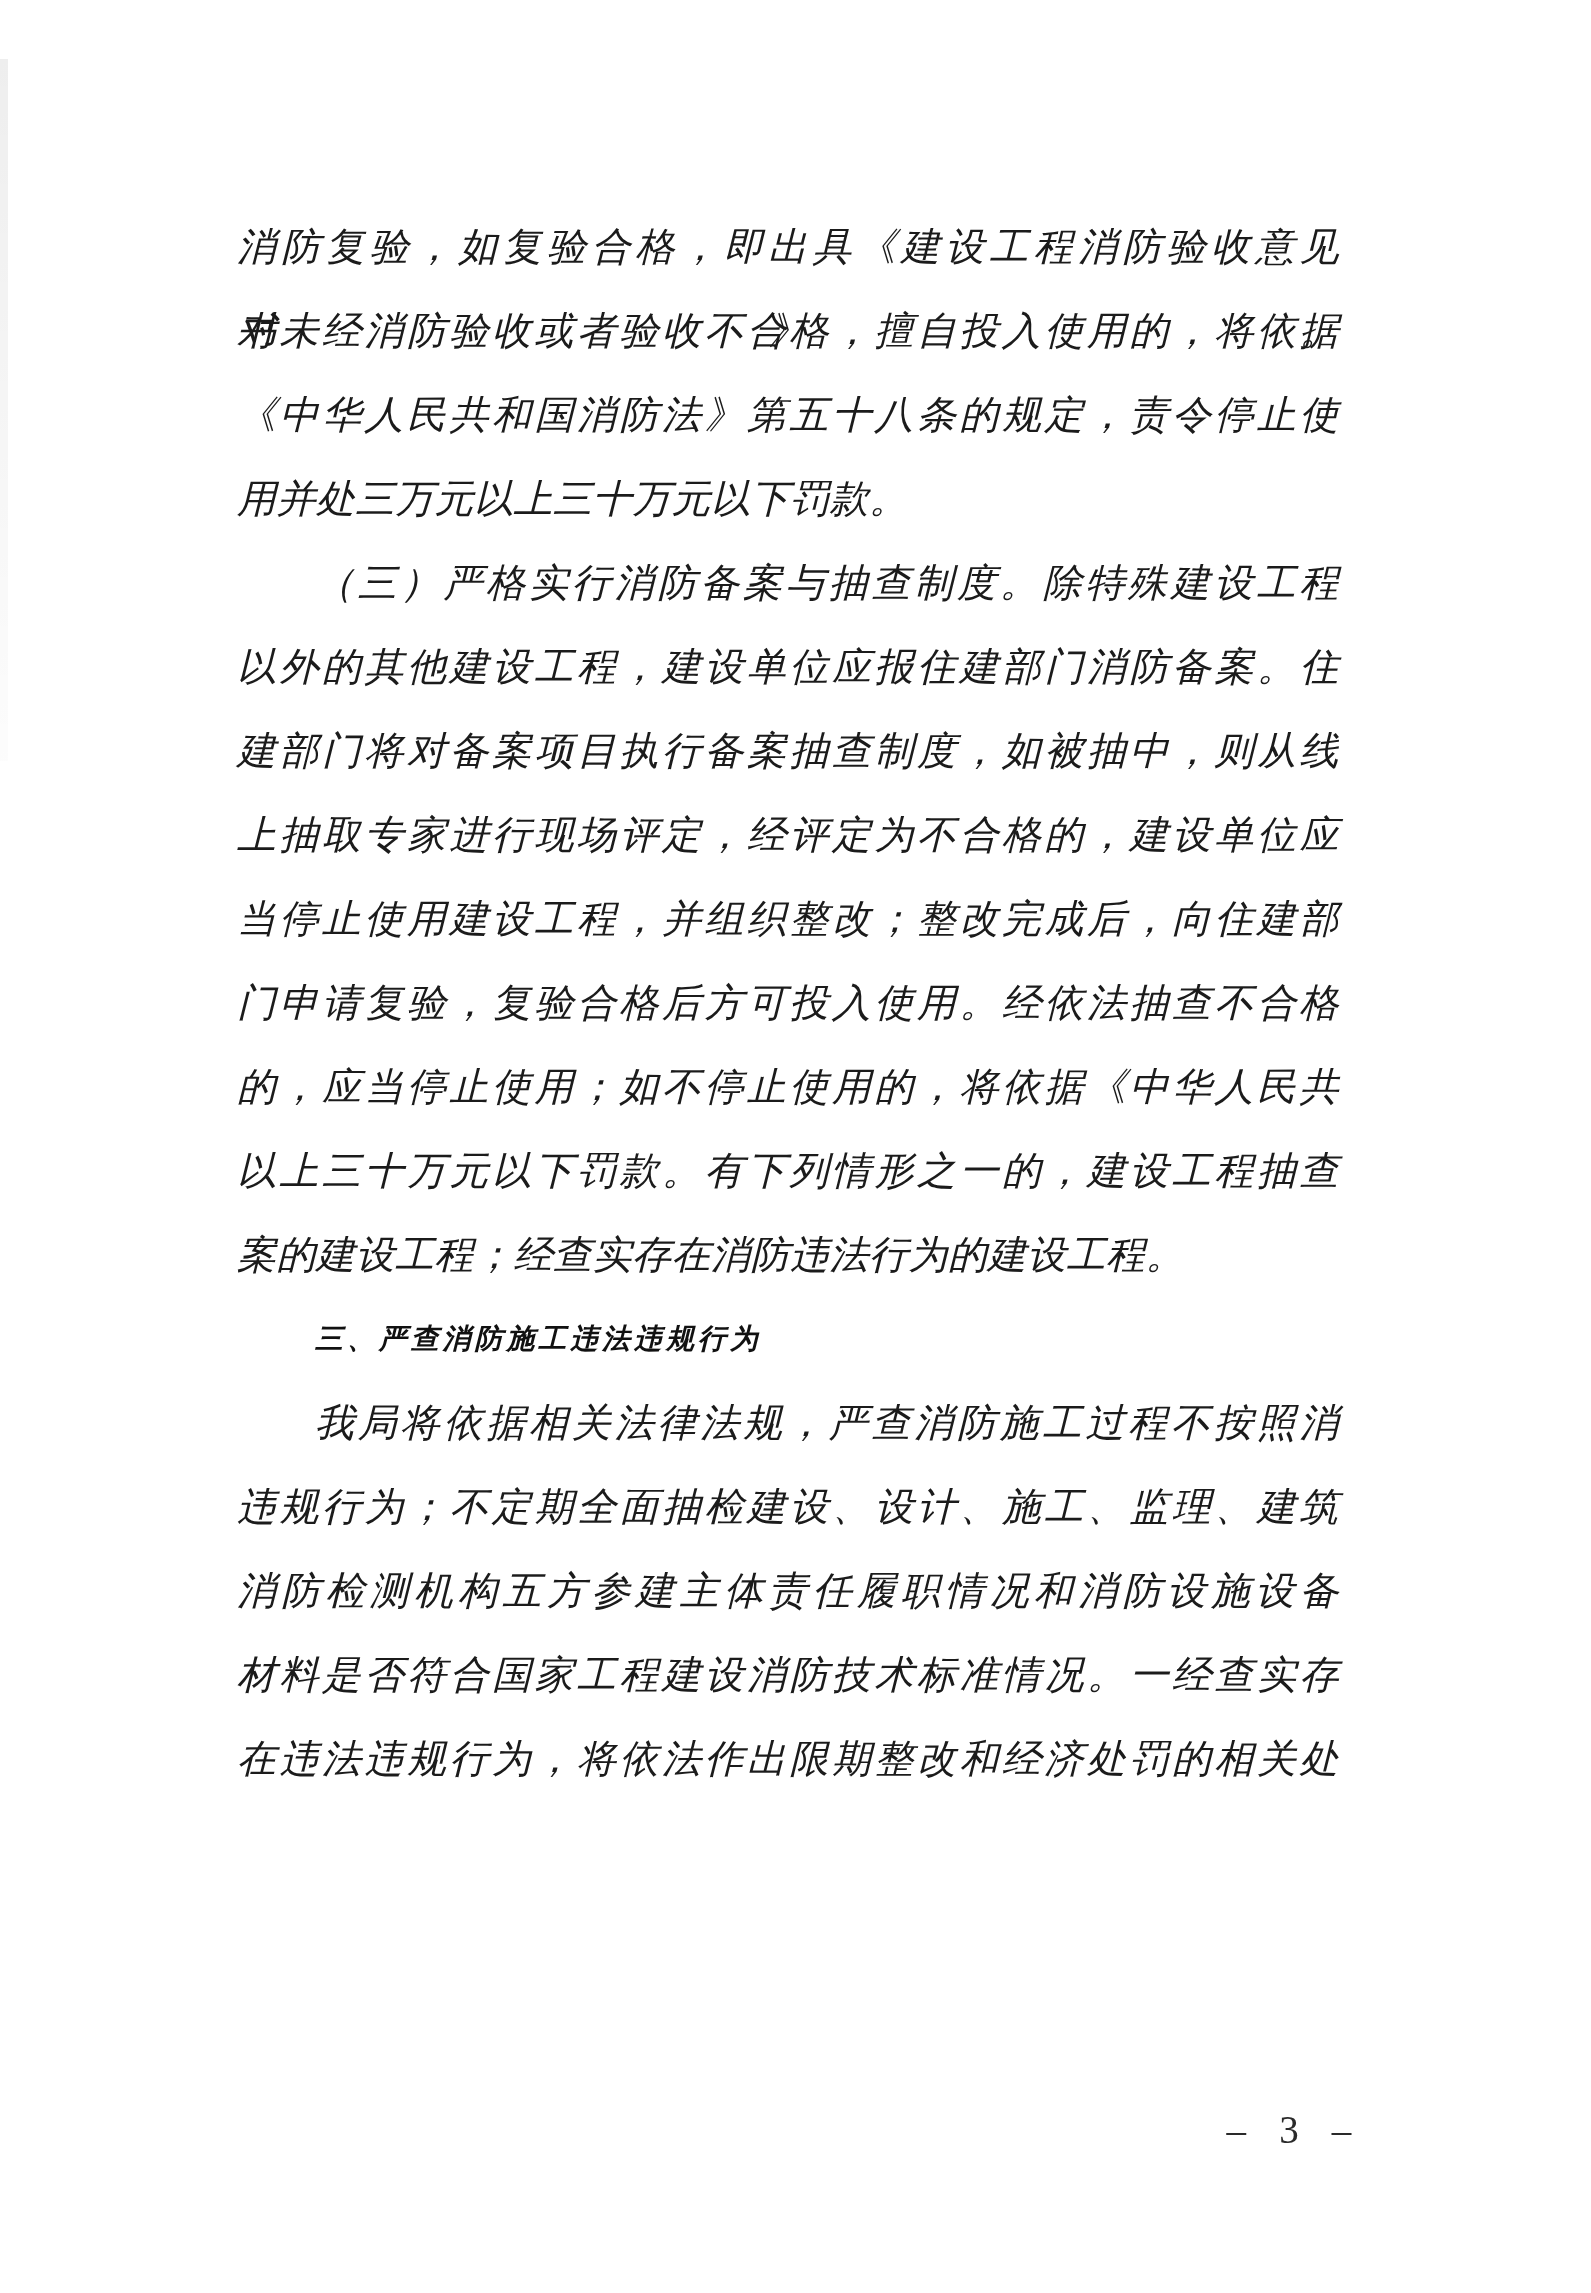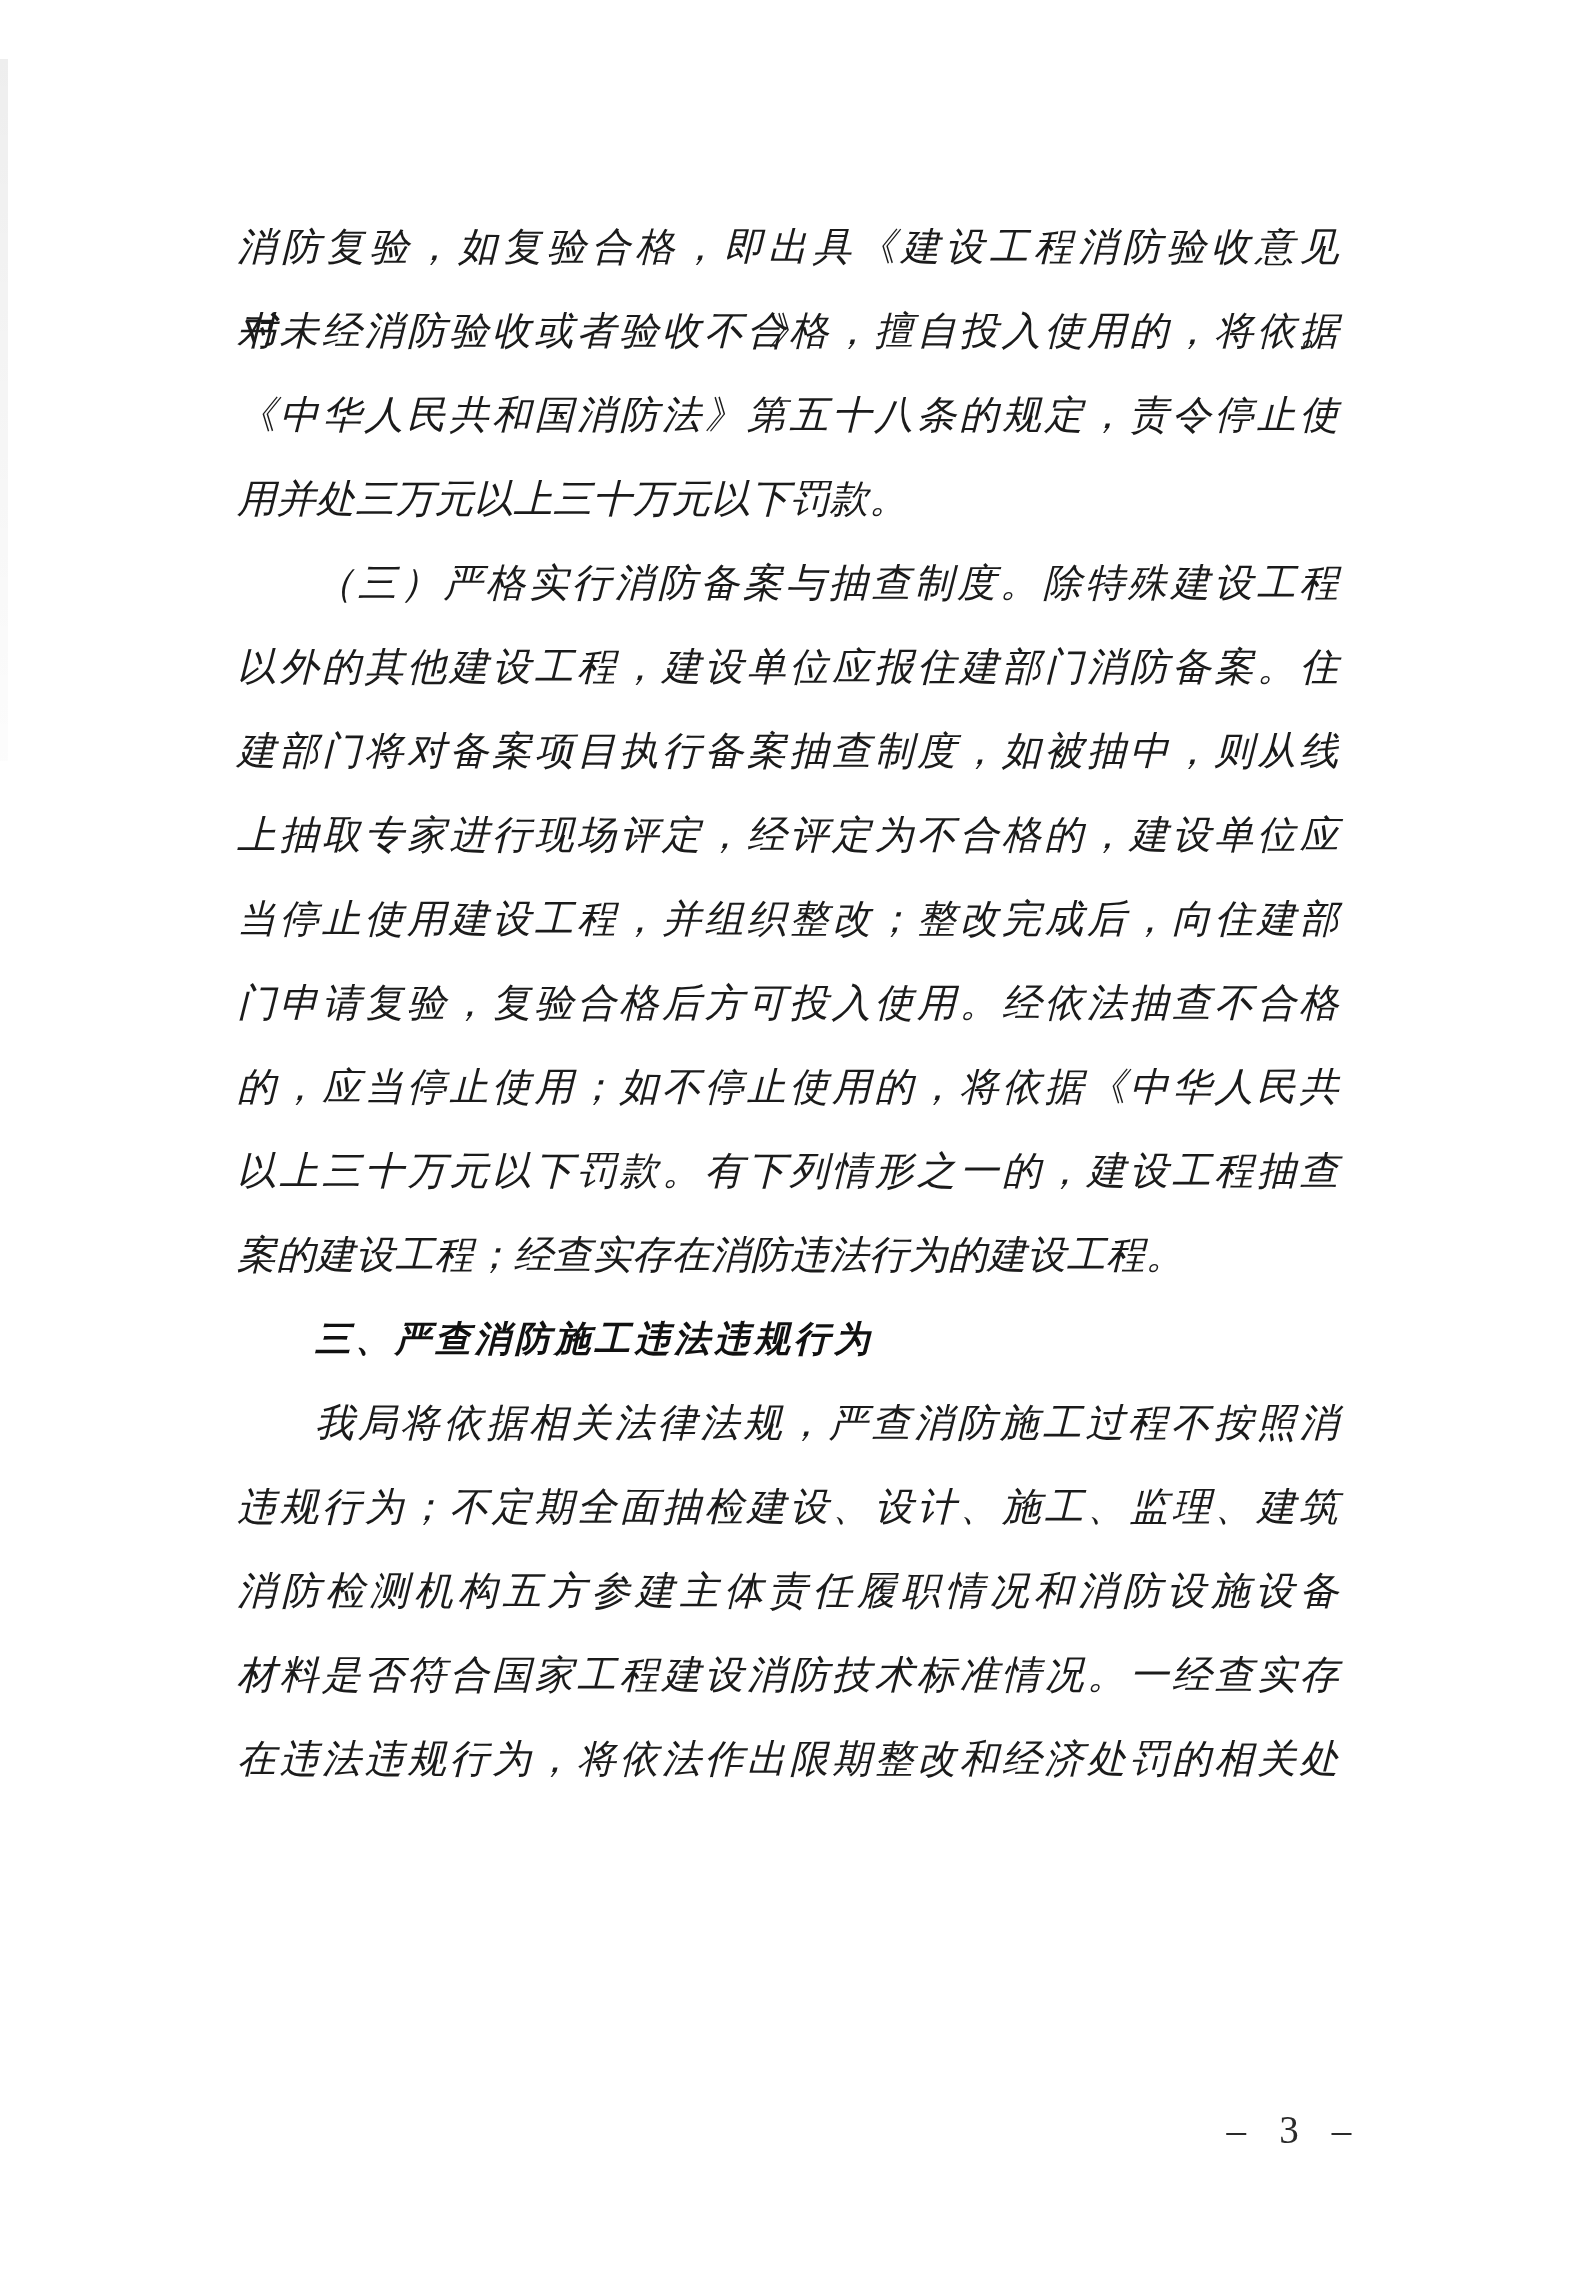--- a/index.html
+++ b/index.html
@@ -49,21 +49,21 @@
   .line.end {
     text-align: left;
     text-align-last: left;
   }
   .line.indent {
     text-indent: 78px;
   }
   .line.heading {
     font-family: "Liberation Sans", "DejaVu Sans", sans-serif;
     font-weight: 700;
-    font-size: 36px;
+    font-size: 28px;
     letter-spacing: 3.9px;
     text-align: center;
     text-align-last: left;
     color: #111;
   }
   .footer {
     position: absolute;
     top: 2107px;
     right: 229px;
     font-size: 39px;

